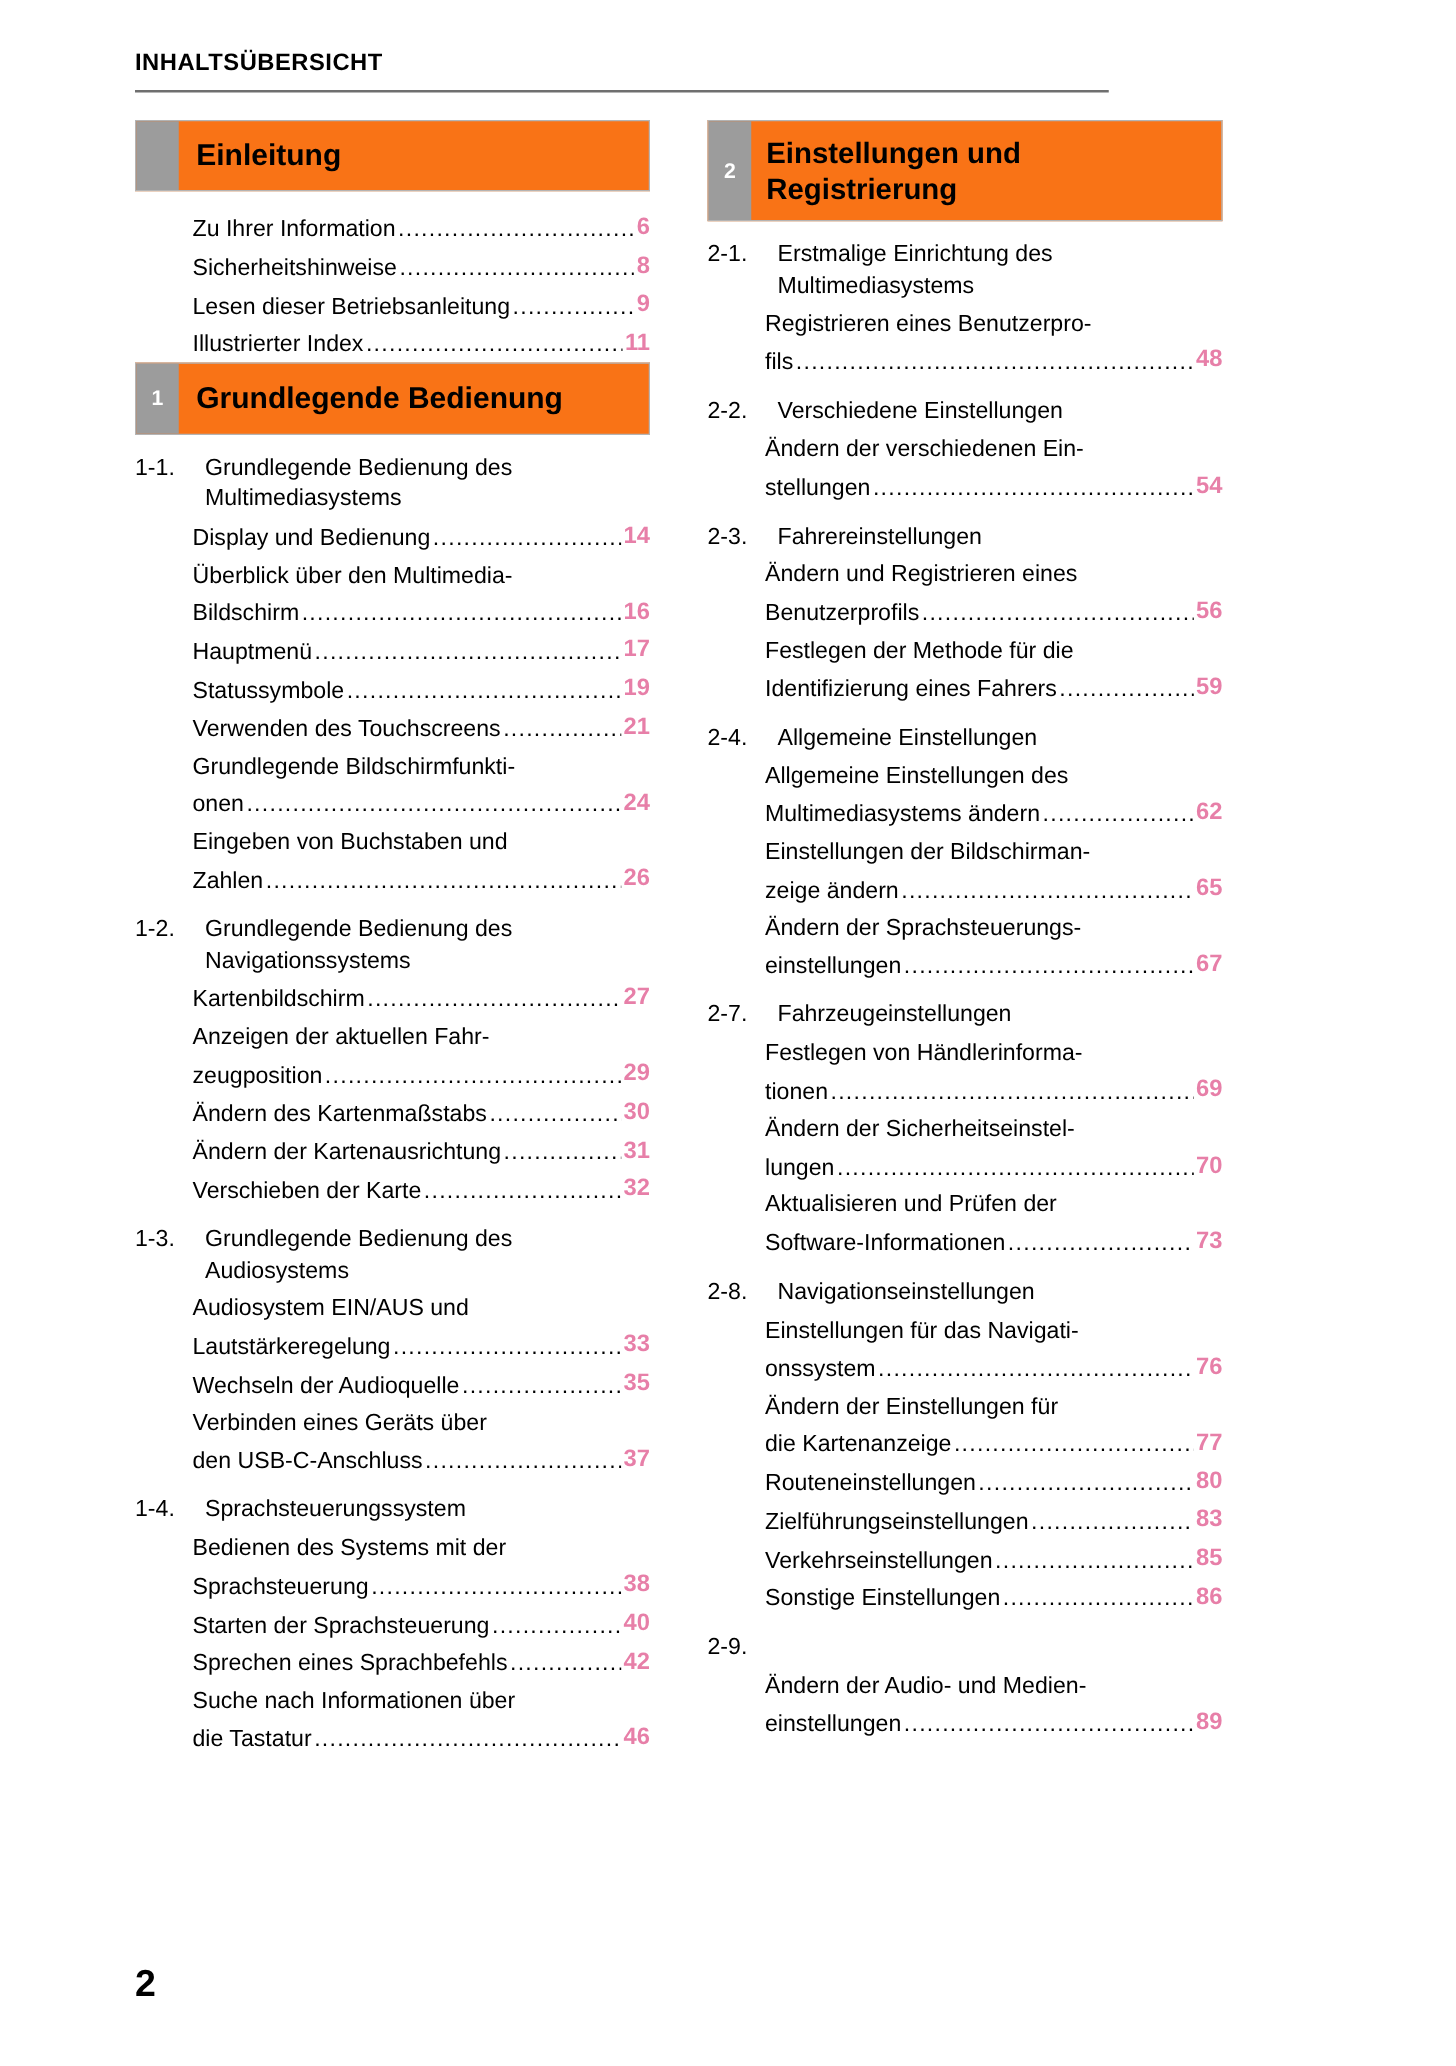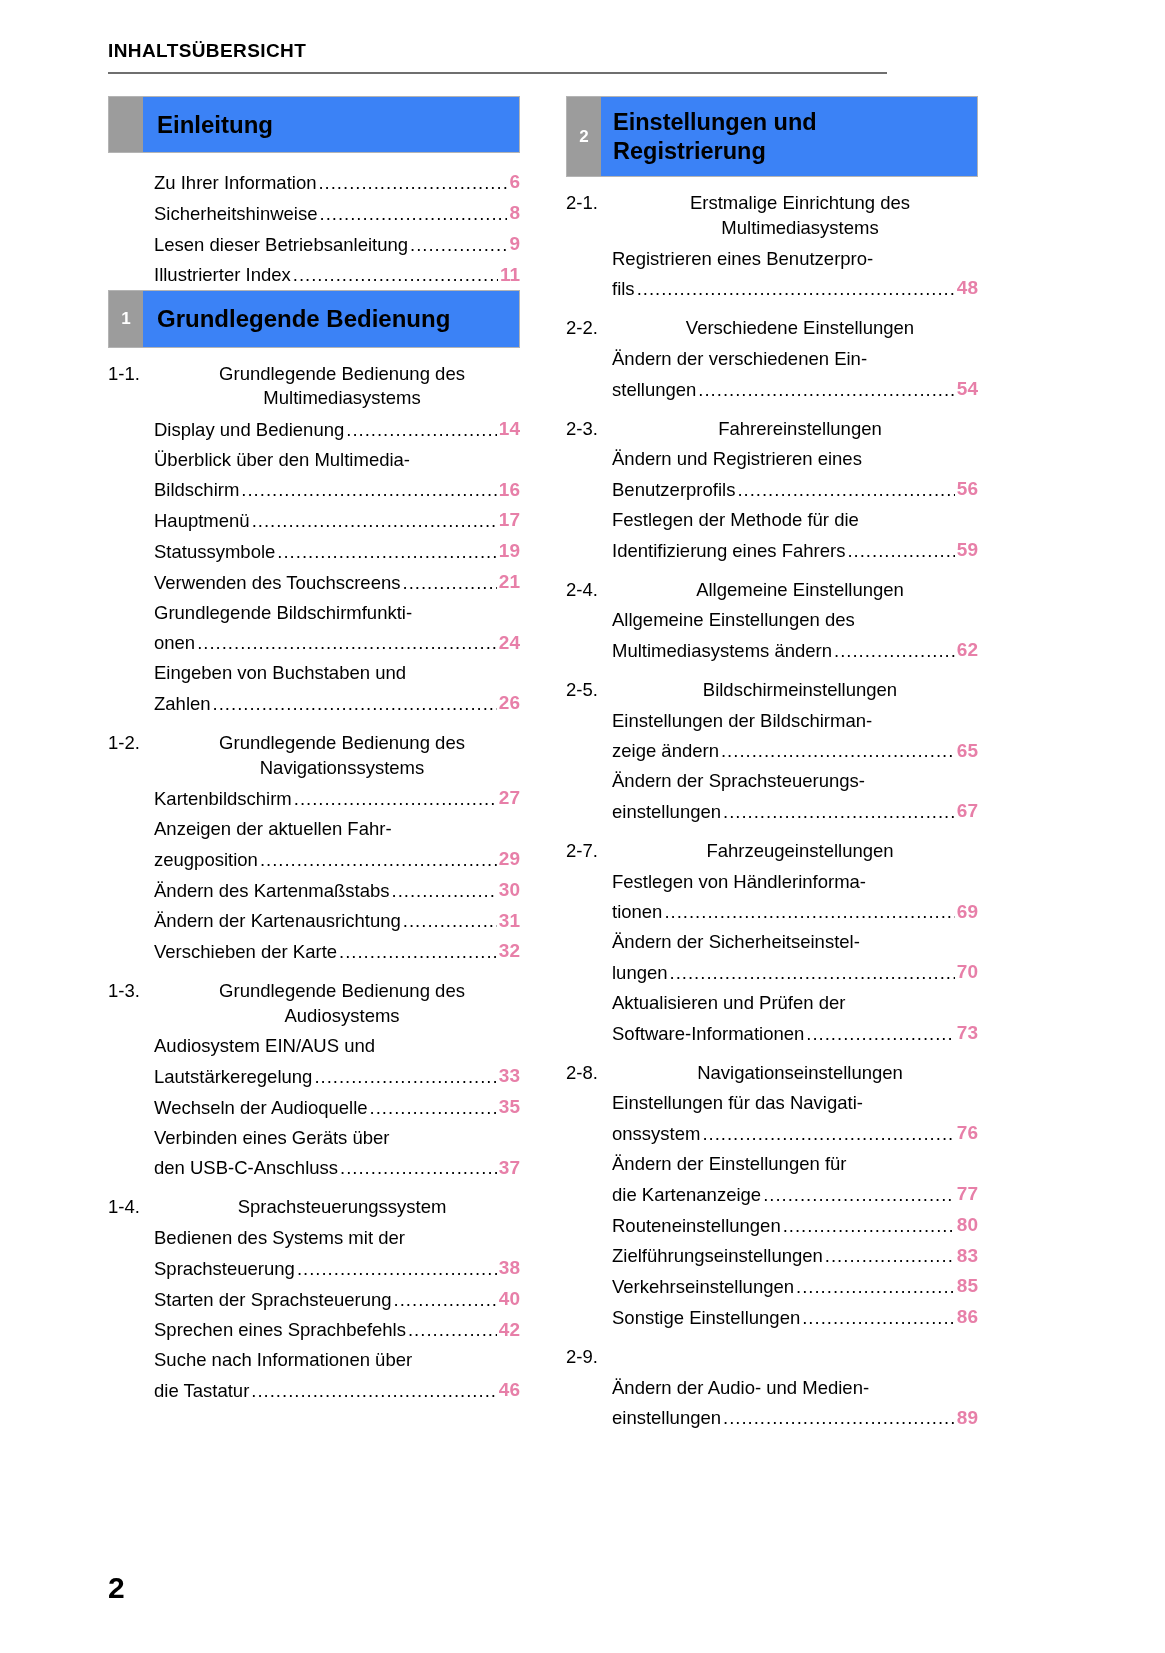--- a/index.html
+++ b/index.html
@@ -40,21 +40,21 @@
   }
   .col {
     width: 412px;
   }
   
   .chapter {
     display: flex;
     align-items: stretch;
     border: 1px solid #b4b4b4;
     margin-bottom: 14px;
-    background: #3b82f6;
+    background: #f97316;
   }
   .chapter .num {
     width: 34px;
     min-width: 34px;
     background: #9c9c9c;
     color: #ffffff;
     font-size: 17px;
     font-weight: bold;
     display: flex;
     align-items: center;
@@ -81,21 +81,20 @@
     font-weight: normal;
     line-height: 1.33;
     margin-top: 12px;
     margin-bottom: 3px;
   }
   .section .snum {
     min-width: 56px;
   }
   .section .stext {
     flex: 1;
-    text-align: center;
   }
   
   .entry {
     display: block;
     font-size: 18.5px;
     line-height: 1.62;
     margin-left: 46px;
     margin-right: 0;
     position: relative;
   }
@@ -393,24 +392,20 @@
           <div class="stext">Allgemeine Einstellungen</div>
         </div>
         <div class="entry">
           <div class="wrapline">Allgemeine Einstellungen des</div>
           <div class="line">
             <span class="txt">Multimediasystems ändern</span>
             <span class="dots">............................................................</span>
             <span class="pg">62</span>
           </div>
         </div>
-        <div class="section">
-          <div class="snum">2-5.</div>
-          <div class="stext">Bildschirmeinstellungen</div>
-        </div>
         <div class="entry">
           <div class="wrapline">Einstellungen der Bildschirman-</div>
           <div class="line">
             <span class="txt">zeige ändern</span>
             <span class="dots">............................................................</span>
             <span class="pg">65</span>
           </div>
         </div>
         <div class="entry">
           <div class="wrapline">Ändern der Sprachsteuerungs-</div>

